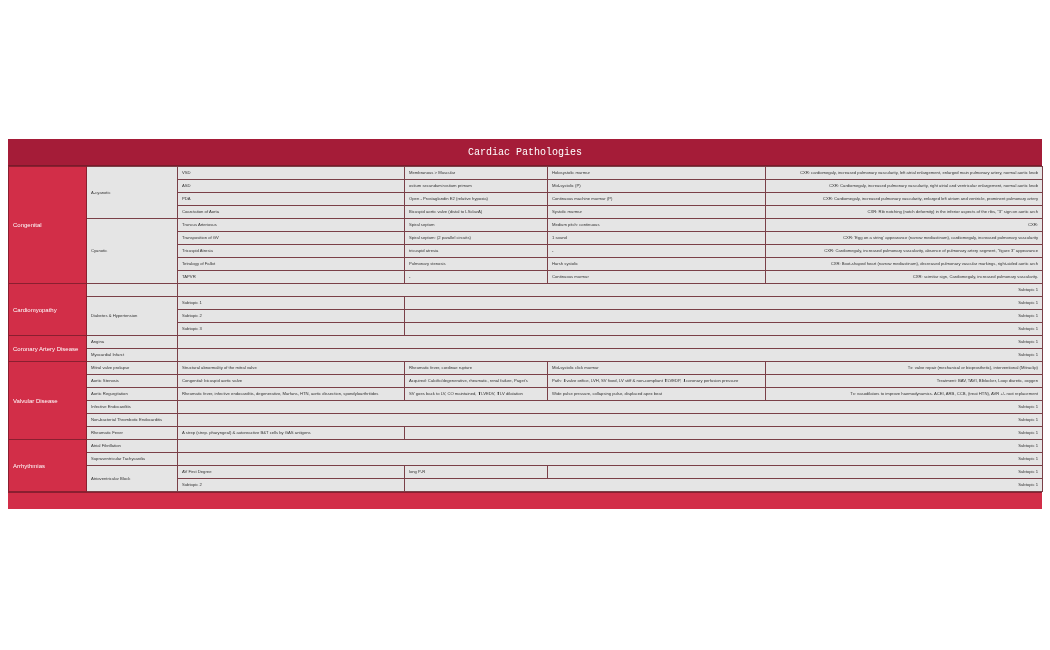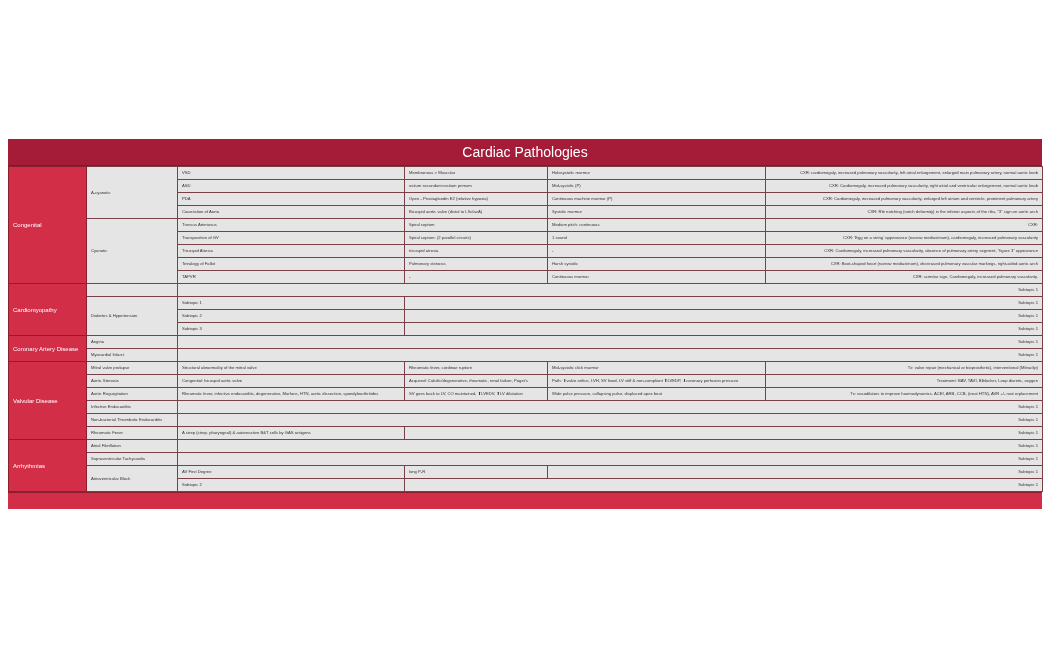--- a/index.html
+++ b/index.html
@@ -1,18 +1,18 @@
 <!DOCTYPE html>
 <html><head>
 <meta charset="utf-8">
 <style>
   html,body{margin:0;padding:0;background:#ffffff;}
   body{width:1050px;height:650px;position:relative;overflow:hidden;font-family:"Liberation Sans",sans-serif;}
   .sheet{position:absolute;left:8px;top:139px;width:1034px;}
-  .title-bar{height:26px;background:#a51c38;color:#fff;font-size:14px;display:flex;align-items:center;justify-content:center;border-bottom:1px solid #7a1a2a;}
+  .title-bar{height:26px;background:#a51c38;color:#fff;font-size:10px;display:flex;align-items:center;justify-content:center;border-bottom:1px solid #7a1a2a;font-family:Liberation Mono, monospace;}
   table{border-collapse:collapse;width:1034px;table-layout:fixed;}
   td{background:#e5e5e5;border:1px solid #7a4048;font-size:4.2px;color:#333;padding:0 4px;height:12px;line-height:12px;white-space:nowrap;overflow:hidden;}
   td.cat{background:#d22e48;color:#fff;font-size:6px;font-weight:normal;border-color:#8a1f30;}
   td.right{text-align:right;}
   .footer-bar{height:16px;background:#d22e48;border-top:1px solid #8a1f30;}
 </style>
 </head>
 <body>
 
 <div class="sheet">

